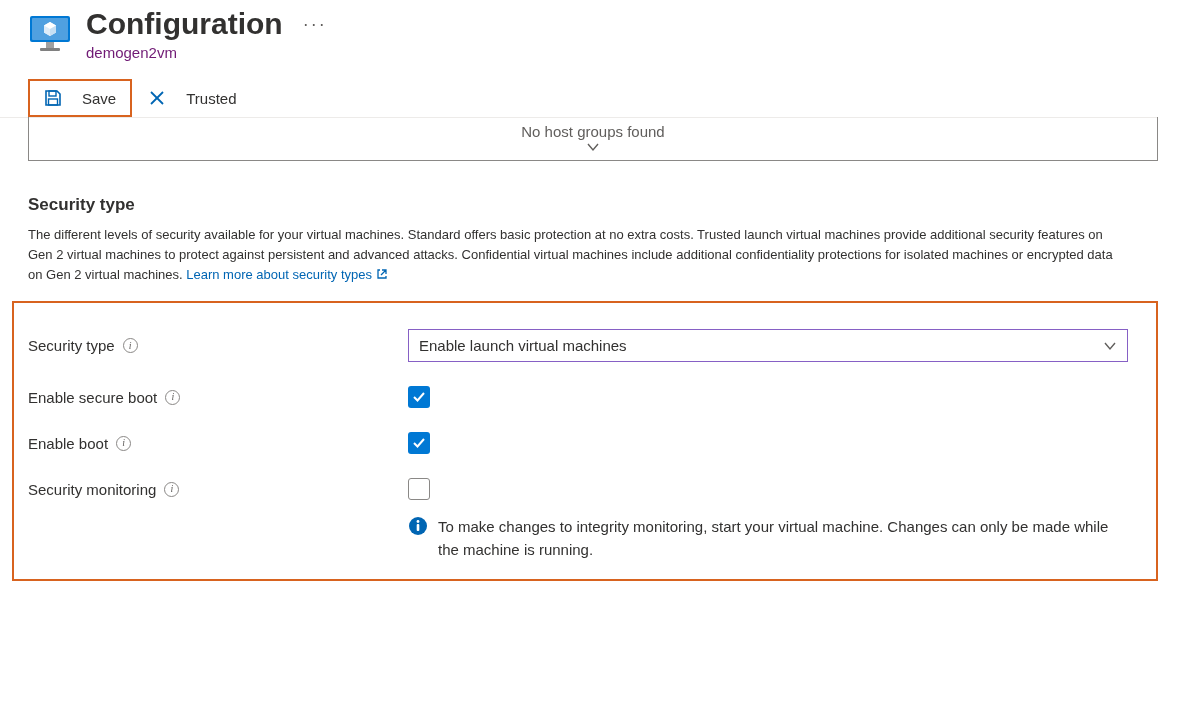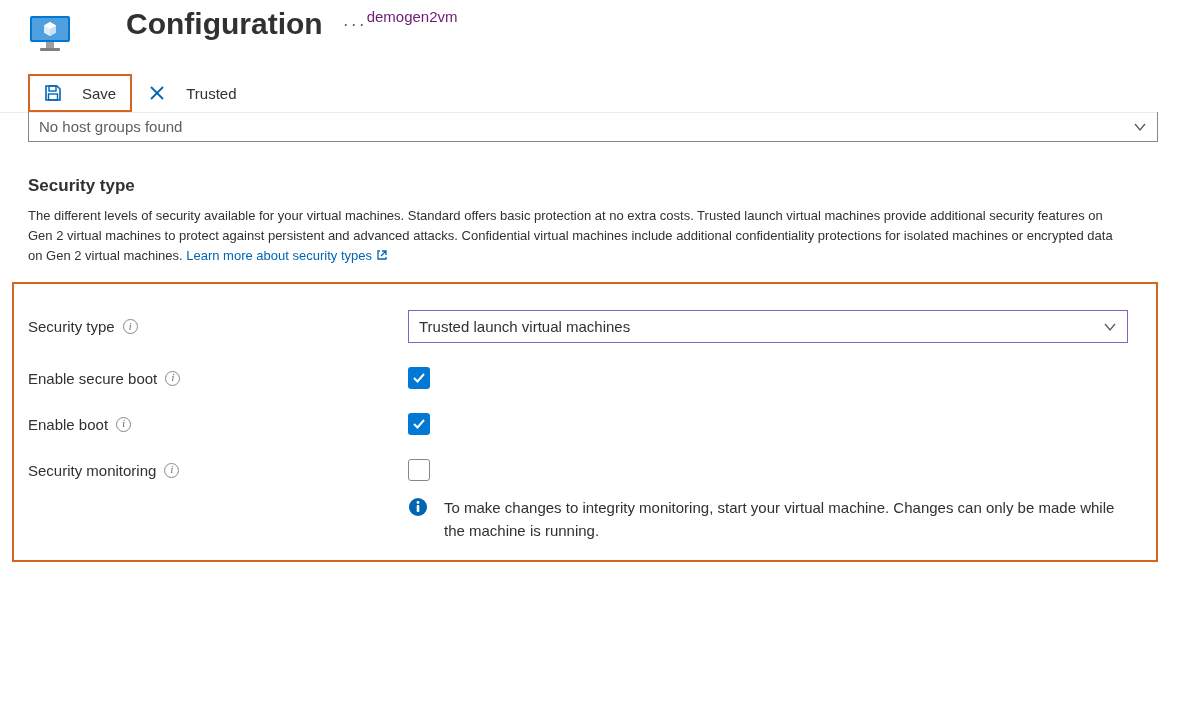--- a/index.html
+++ b/index.html
@@ -11,21 +11,21 @@
     color: #323130;
     background: #ffffff;
     width: 1186px;
   }
   .page { padding: 0 28px 28px 28px; }
   .header { display: flex; align-items: flex-start; gap: 14px; padding-top: 6px; }
   .vm-icon {
     width: 44px; height: 44px; flex-shrink: 0; margin-top: 6px;
     display: flex; align-items: center; justify-content: center;
   }
-  .title-block { display: flex; flex-direction: row; margin-left: 40px; }
+  .title-block { display: flex; flex-direction: column; }
   .title-row { display: flex; align-items: center; gap: 20px; }
   .page-title { font-size: 30px; font-weight: 600; margin: 0; line-height: 1.2; }
   .more { color: #605e5c; font-size: 18px; letter-spacing: 2px; cursor: pointer; }
   .subtitle { font-size: 15px; color: #701a75; margin-top: 2px; }
   .toolbar {
     display: flex; align-items: center; gap: 4px;
     margin-top: 18px; margin-left: -28px; padding-left: 0;
     border-bottom: 1px solid #edebe9;
   }
   .toolbar-btn {
@@ -34,21 +34,21 @@
     font-size: 15px; color: #323130;
   }
   .save-btn-wrap { border: 2px solid #d8631f; padding: 2px; margin-left: 28px; }
   .icon-save { width: 18px; height: 18px; }
   .icon-x { width: 18px; height: 18px; }
   .dropdown {
     display: flex; align-items: center; justify-content: space-between;
     border: 1px solid #8a8886; border-top: none;
     padding: 6px 10px;
     margin-top: 0;
-    color: #605e5c; font-size: 15px;
+    color: #605e5c; font-size: 15px; flex-direction: column;
   }
   .hostgroup-wrap { margin-top: -1px; }
   .chev { width: 14px; height: 14px; }
   .section-heading { font-size: 17px; font-weight: 600; margin-top: 34px; margin-bottom: 10px; }
   .desc { font-size: 13px; line-height: 1.55; max-width: 1100px; color: #323130; }
   .link { color: #0065b3; cursor: pointer; }
   .ext-icon { width: 12px; height: 12px; margin-left: 4px; vertical-align: -1px; }
   .highlight-box {
     border: 2px solid #d8631f;
     padding: 14px 14px 18px 14px;
@@ -76,21 +76,21 @@
     cursor: pointer; max-width: 720px;
   }
   .checkbox {
     width: 22px; height: 22px; border-radius: 3px;
     display: flex; align-items: center; justify-content: center;
     cursor: pointer;
   }
   .checkbox.checked { background: #0078d4; }
   .checkbox.unchecked { border: 1px solid #8a8886; background: #fff; }
   .check-svg { width: 14px; height: 14px; }
-  .info-row { display: flex; gap: 16px; padding-left: 380px; margin-top: 4px; max-width: 1100px; }
+  .info-row { display: flex; gap: 10px; padding-left: 380px; margin-top: 4px; max-width: 1100px; }
   .info-circle {
     width: 20px; height: 20px; flex-shrink: 0;
   }
   .info-text { font-size: 15px; line-height: 1.5; color: #323130; }
 </style>
 </head>
 <body>
 
 <div class="page">
 
@@ -157,21 +157,21 @@
 
   <div class="highlight-box">
 
     <div class="form-row">
       <div class="form-label">
         <span>Security type</span>
         <span class="info-icon">i</span>
       </div>
       <div class="form-control">
         <div class="select-box">
-          <span>Trusted launch virtual machines</span>
+          <span>Enable launch virtual machines</span>
           <svg class="chev" viewBox="0 0 14 14">
             <polyline points="2,4 7,10 12,4" fill="none" stroke="#605e5c" stroke-width="1.4"></polyline>
           </svg>
         </div>
       </div>
     </div>
 
     <div class="form-row">
       <div class="form-label">
         <span>Enable secure boot</span>

